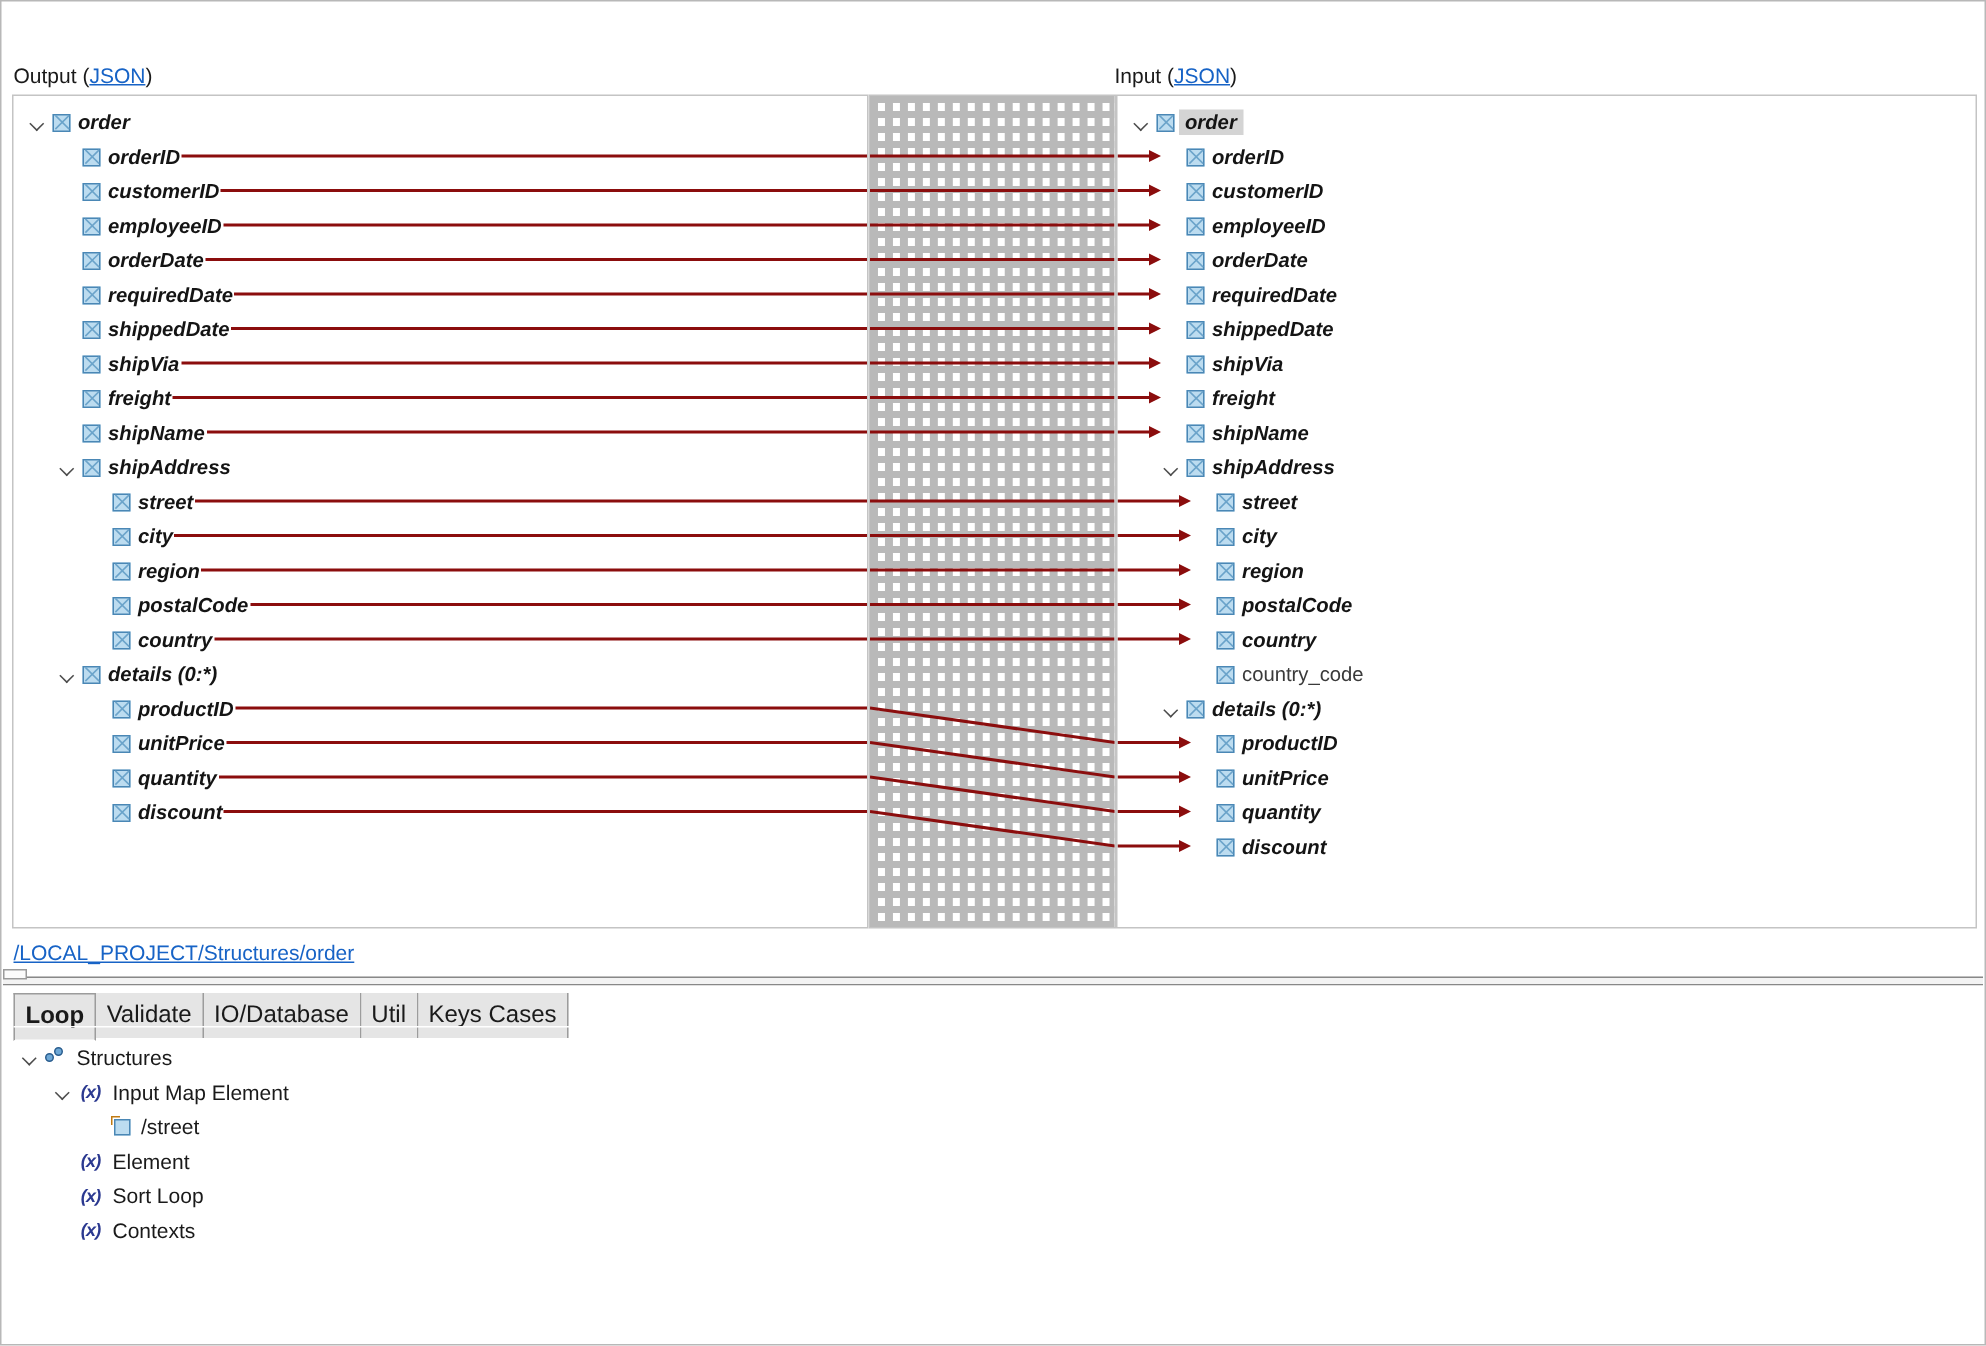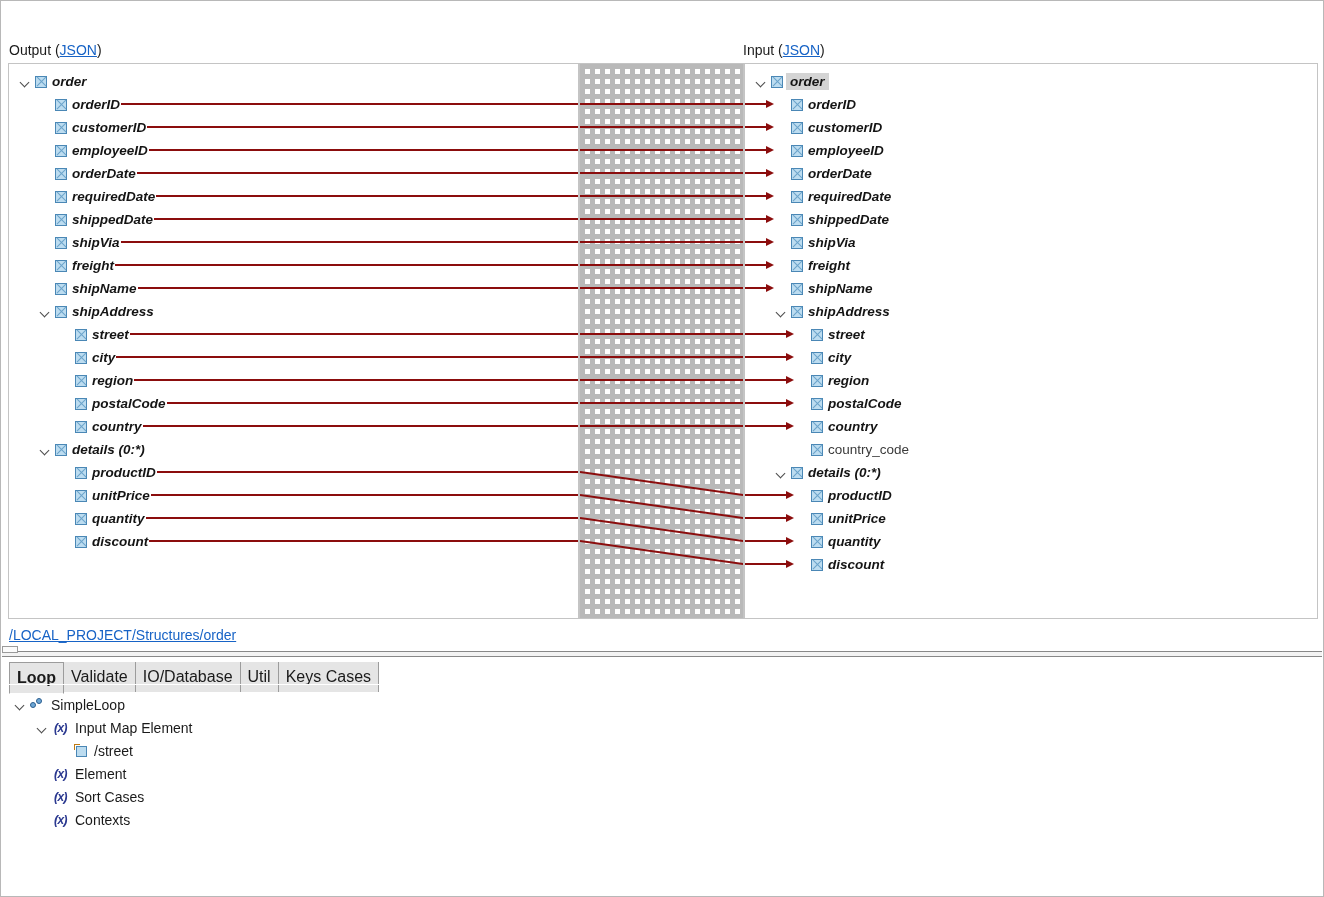--- a/index.html
+++ b/index.html
@@ -523,21 +523,21 @@
         <div class="btab">Keys Cases</div>
       </div>
     <div id="tabstrip-rule"></div>
     <div id="bottom-tree">
         <div class="brow" style="top: 36px; left: 12px;">
           <span class="twisty"></span>
           <span class="loopicon">
             <span></span>
             <span></span>
           </span>
-          <span>SimpleLoop</span>
+          <span>Structures</span>
         </div>
         <div class="brow" style="top: 59px; left: 34px;">
           <span class="twisty"></span>
           <span class="fx">(x)</span>
           <span>Input Map Element</span>
         </div>
         <div class="brow" style="top: 82px; left: 56px;">
           <span class="twisty blank"></span>
           <span class="ordericon">
             <i></i>
@@ -546,21 +546,21 @@
           <span>/street</span>
         </div>
         <div class="brow" style="top: 105px; left: 34px;">
           <span class="twisty blank"></span>
           <span class="fx">(x)</span>
           <span>Element</span>
         </div>
         <div class="brow" style="top: 128px; left: 34px;">
           <span class="twisty blank"></span>
           <span class="fx">(x)</span>
-          <span>Sort Cases</span>
+          <span>Sort Loop</span>
         </div>
         <div class="brow" style="top: 151px; left: 34px;">
           <span class="twisty blank"></span>
           <span class="fx">(x)</span>
           <span>Contexts</span>
         </div>
       </div>
   </div>
 
 </div>

